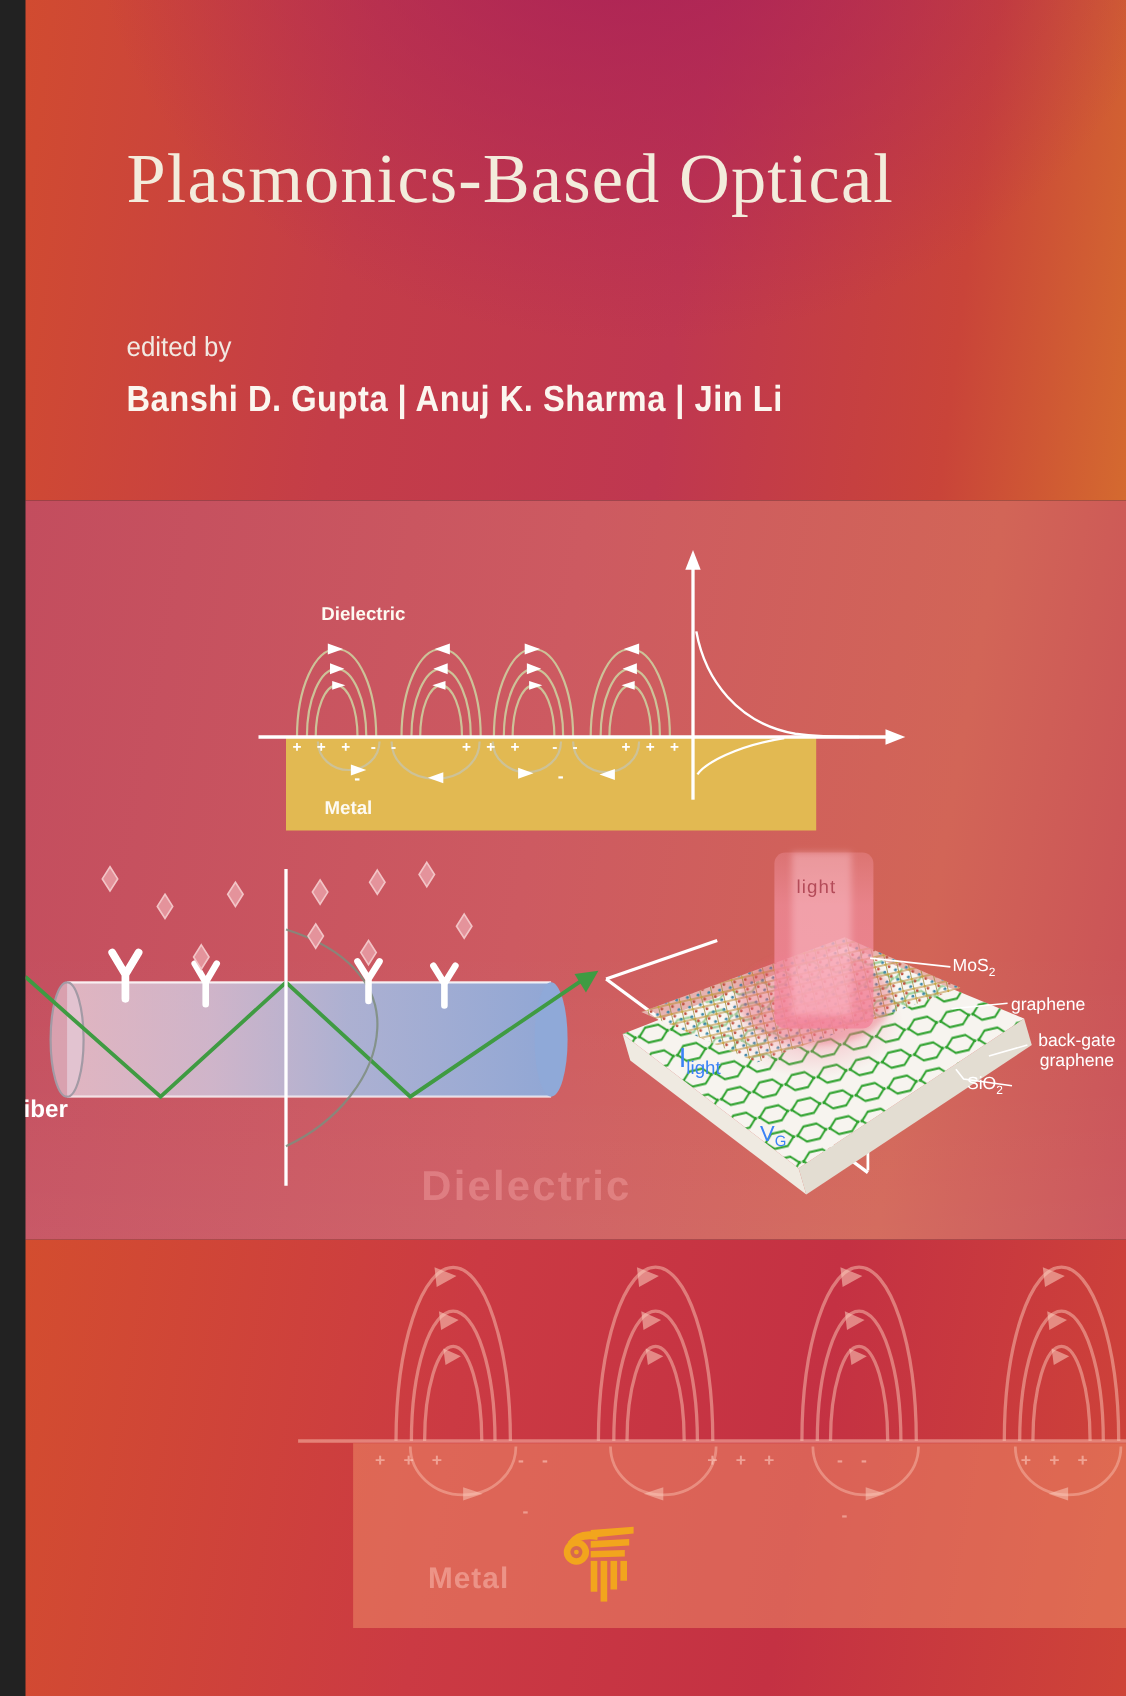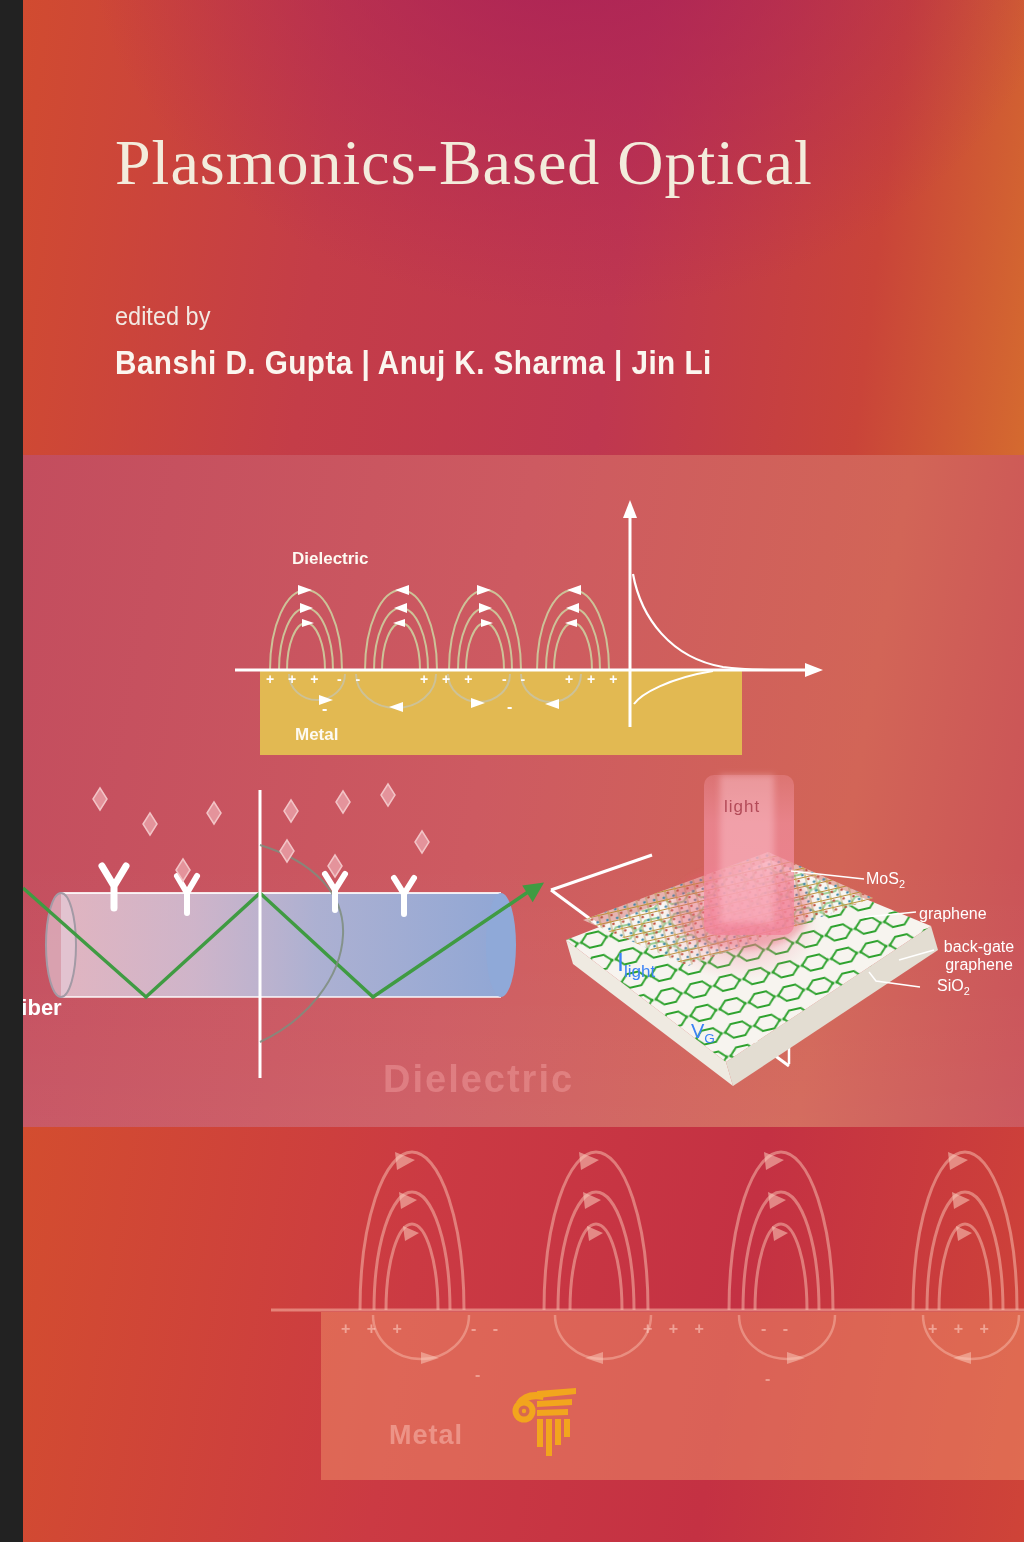--- a/index.html
+++ b/index.html
@@ -294,21 +294,21 @@
 
   <div class="lbl light-lbl" style="left:701px; top:797px;">light</div>
   <div class="lbl circ circ-i" style="left:594px; top:948px;"><span>I</span><sub>light</sub></div>
   <div class="lbl circ circ-v" style="left:668px; top:1020px;"><span>V</span><sub>G</sub></div>
   <div class="lbl dev-lbl" style="left:843px; top:870px;"><span>MoS</span><sub>2</sub></div>
   <div class="lbl dev-lbl" style="left:896px; top:905px;">graphene</div>
   <div class="lbl dev-lbl backgate" style="left:908px; top:938px;">
     <div>back-gate</div>
     <div>graphene</div>
   </div>
-  <div class="lbl dev-lbl" style="left:914px; top:977px;"><span>SiO</span><sub>2</sub></div>
+  <div class="lbl dev-lbl" style="left:856px; top:977px;"><span>SiO</span><sub>2</sub></div>
 
   <div class="lbl watermark-metal" style="left:366px; top:1420px;">Metal</div>
   <div class="lbl ghost-charge" style="left:318px; top:1320px;">+ + +</div>
   <div class="lbl ghost-charge" style="left:448px; top:1320px;">- -</div>
   <div class="lbl ghost-charge" style="left:620px; top:1320px;">+ + +</div>
   <div class="lbl ghost-charge" style="left:738px; top:1320px;">- -</div>
   <div class="lbl ghost-charge" style="left:905px; top:1320px;">+ + +</div>
   <div class="lbl ghost-minus" style="left:452px; top:1366px;">-</div>
   <div class="lbl ghost-minus" style="left:742px; top:1370px;">-</div>
 </div>

